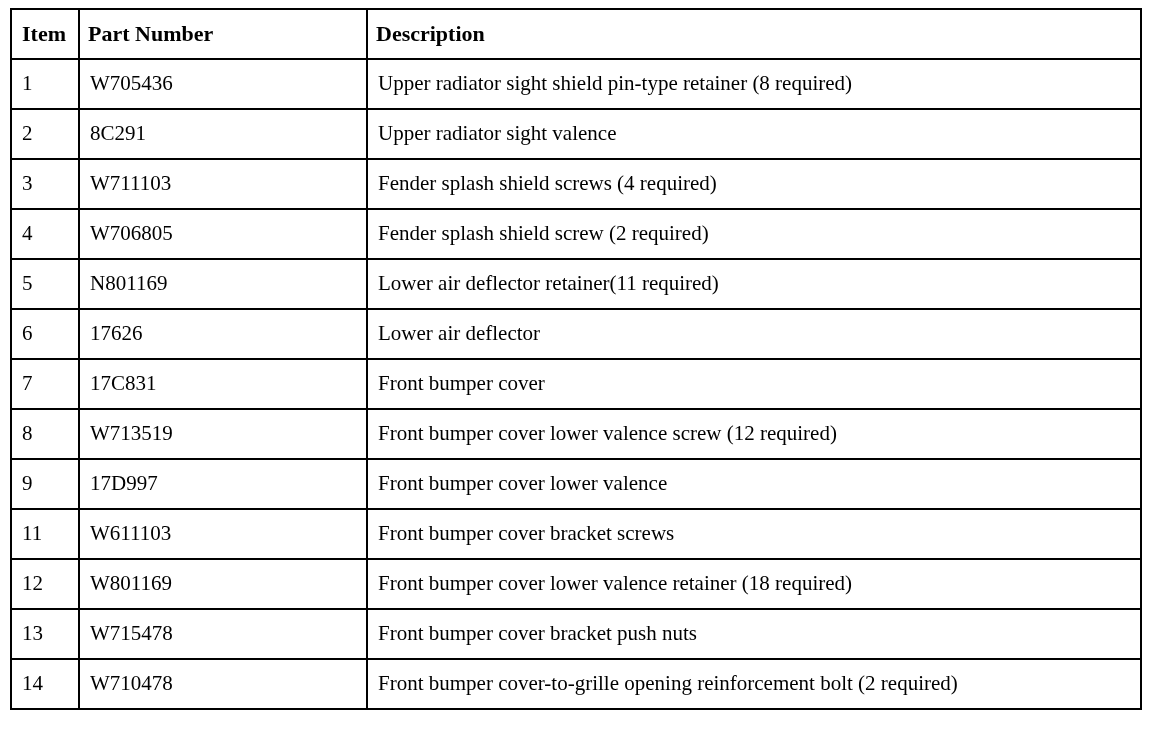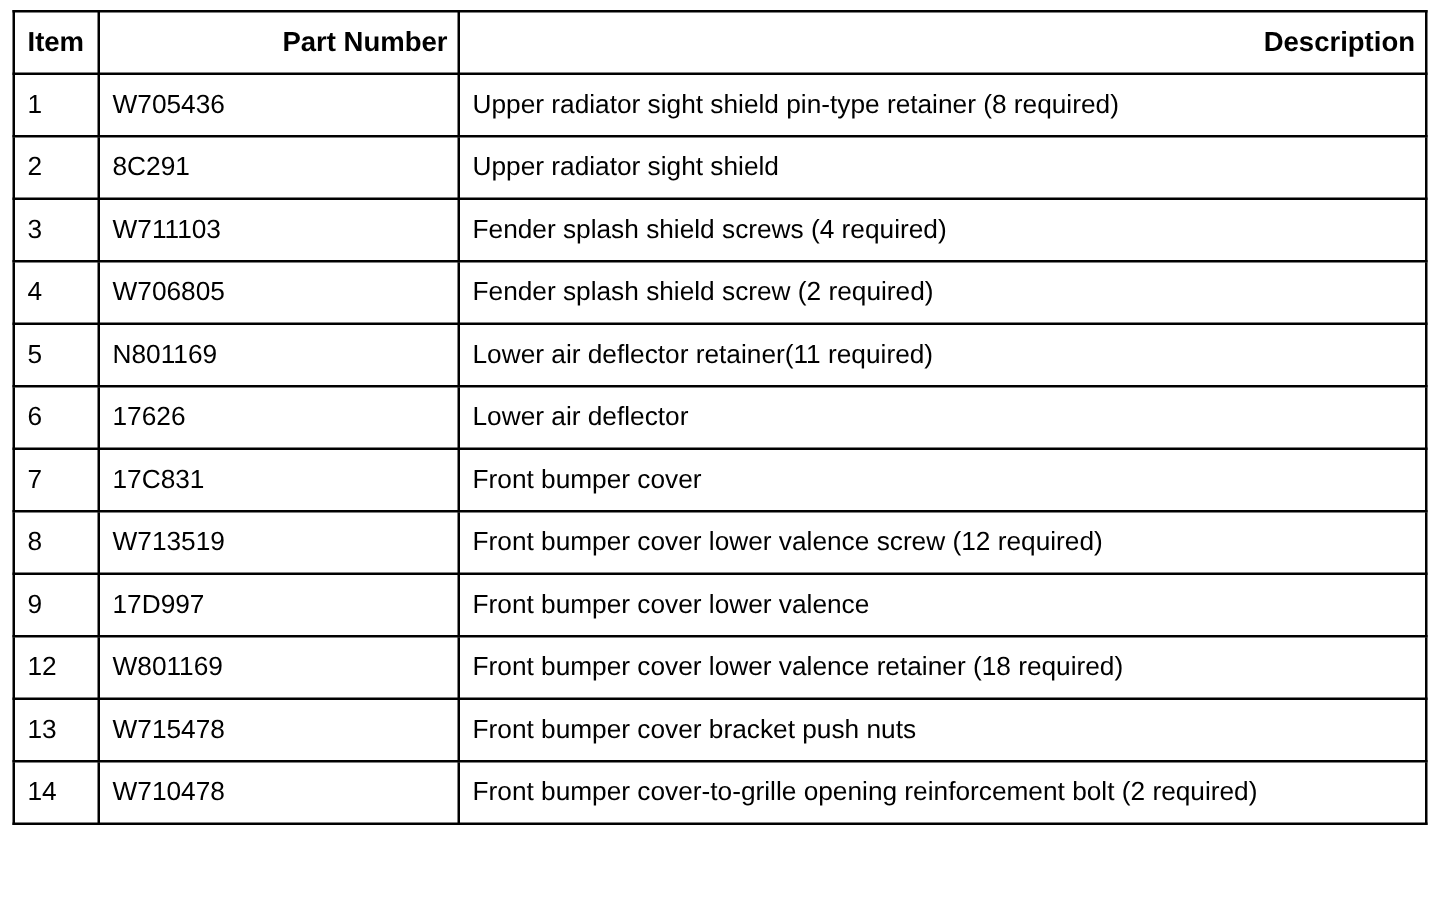--- a/index.html
+++ b/index.html
@@ -12,20 +12,21 @@
     height: 732px;
     font-family: "Liberation Sans", sans-serif;
     color: #000000;
   }
   .page {
     position: relative;
     width: 1112px;
     height: 732px;
     box-sizing: border-box;
     padding: 8px 16px 10px 10px;
+    font-family: Liberation Serif, serif;
   }
   table.parts-table {
     border-collapse: collapse;
     width: 1130px;
     table-layout: fixed;
     background: #ffffff;
   }
   table.parts-table col.col-item { width: 68px; }
   table.parts-table col.col-part { width: 288px; }
   table.parts-table col.col-desc { width: 774px; }
@@ -36,21 +37,21 @@
     padding: 0 8px;
     height: 48px;
     font-size: 21px;
     line-height: 1.1;
     vertical-align: middle;
     overflow: hidden;
     white-space: nowrap;
   }
   table.parts-table thead th {
     font-weight: bold;
-    text-align: right;
+    text-align: left;
     height: 48px;
     font-size: 22px;
   }
   table.parts-table thead th.th-item {
     text-align: left;
     padding-left: 10px;
   }
   table.parts-table tbody td {
     font-weight: normal;
     text-align: left;
@@ -86,21 +87,21 @@
     </thead>
     <tbody id="table-body">
         <tr>
           <td class="cell-item">1</td>
           <td class="cell-part">W705436</td>
           <td class="cell-desc">Upper radiator sight shield pin-type retainer (8 required)</td>
         </tr>
         <tr>
           <td class="cell-item">2</td>
           <td class="cell-part">8C291</td>
-          <td class="cell-desc">Upper radiator sight shield</td>
+          <td class="cell-desc">Upper radiator sight valence</td>
         </tr>
         <tr>
           <td class="cell-item">3</td>
           <td class="cell-part">W711103</td>
           <td class="cell-desc">Fender splash shield screws (4 required)</td>
         </tr>
         <tr>
           <td class="cell-item">4</td>
           <td class="cell-part">W706805</td>
           <td class="cell-desc">Fender splash shield screw (2 required)</td>
@@ -124,20 +125,25 @@
           <td class="cell-item">8</td>
           <td class="cell-part">W713519</td>
           <td class="cell-desc">Front bumper cover lower valence screw (12 required)</td>
         </tr>
         <tr>
           <td class="cell-item">9</td>
           <td class="cell-part">17D997</td>
           <td class="cell-desc">Front bumper cover lower valence</td>
         </tr>
         <tr>
+          <td class="cell-item">11</td>
+          <td class="cell-part">W611103</td>
+          <td class="cell-desc">Front bumper cover bracket screws</td>
+        </tr>
+        <tr>
           <td class="cell-item">12</td>
           <td class="cell-part">W801169</td>
           <td class="cell-desc">Front bumper cover lower valence retainer (18 required)</td>
         </tr>
         <tr>
           <td class="cell-item">13</td>
           <td class="cell-part">W715478</td>
           <td class="cell-desc">Front bumper cover bracket push nuts</td>
         </tr>
         <tr>

